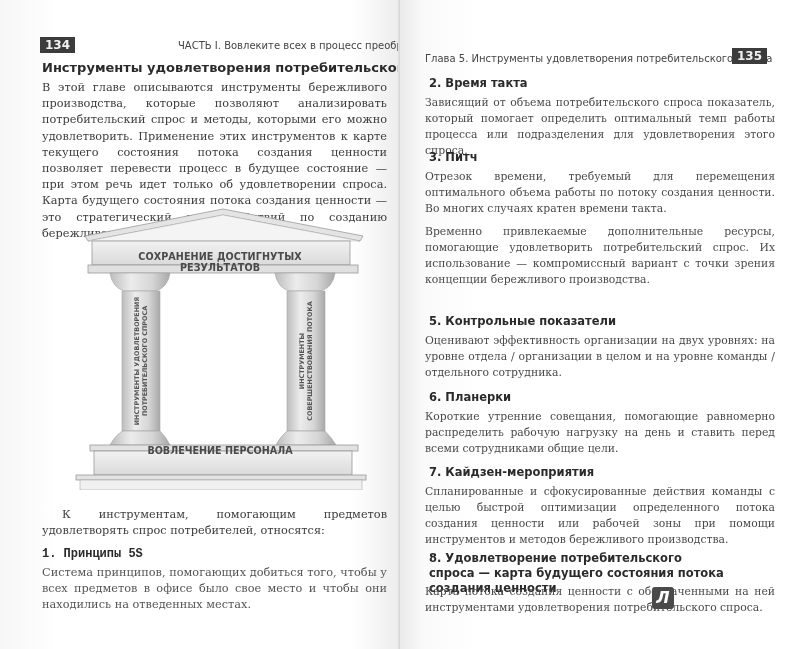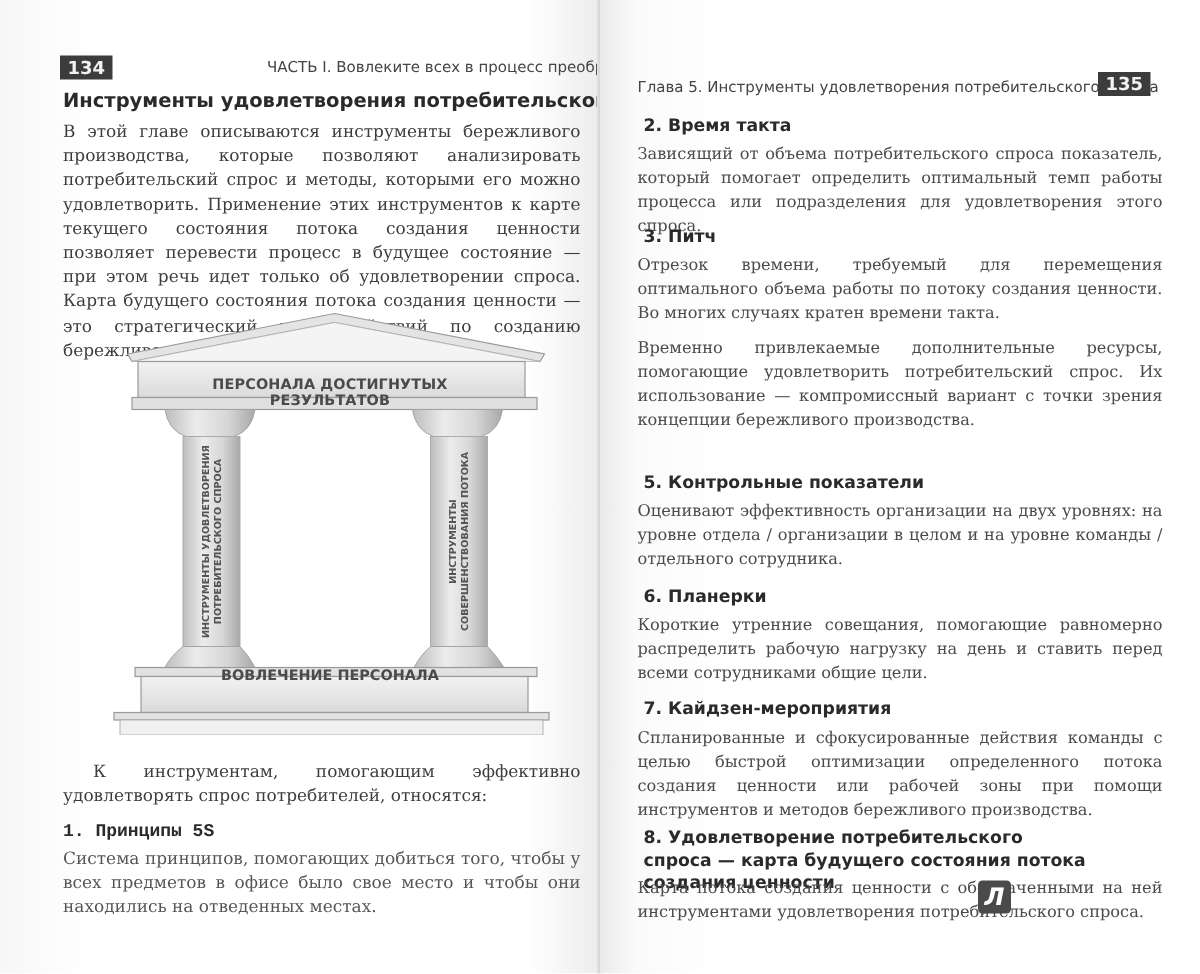--- a/index.html
+++ b/index.html
@@ -87,33 +87,33 @@
 
         <path d="M215,68 L275,68 Q273,82 261,86 L229,86 Q217,82 215,68 Z" fill="url(#colg)" stroke="#a0a0a0" stroke-width="0.6"></path>
         <rect x="227" y="86" width="38" height="140" fill="url(#colg)" stroke="#a8a8a8" stroke-width="0.6"></rect>
         <path d="M227,226 L265,226 Q271,232 276,240 L216,240 Q220,232 227,226 Z" fill="url(#colg)" stroke="#a0a0a0" stroke-width="0.6"></path>
 
         <rect x="30" y="240" width="268" height="6" fill="#e2e2e2" stroke="#999" stroke-width="0.8"></rect>
         <rect x="34" y="246" width="258" height="24" fill="url(#stoneg)" stroke="#9a9a9a" stroke-width="0.8"></rect>
         <rect x="16" y="270" width="290" height="5" fill="#e2e2e2" stroke="#999" stroke-width="0.8"></rect>
         <rect x="20" y="275" width="282" height="10" fill="#f0f0f0" stroke="#aaa" stroke-width="0.6"></rect>
       </svg>
-      <div class="roof-label">ПЕРСОНАЛА ДОСТИГНУТЫХ РЕЗУЛЬТАТОВ</div>
+      <div class="roof-label">СОХРАНЕНИЕ ДОСТИГНУТЫХ РЕЗУЛЬТАТОВ</div>
       <div class="col-label" style="left:11px; top:148px; width:140px;">
         <div>ИНСТРУМЕНТЫ УДОВЛЕТВОРЕНИЯ</div>
         <div>ПОТРЕБИТЕЛЬСКОГО СПРОСА</div>
       </div>
       <div class="col-label" style="left:176px; top:148px; width:140px;">
         <div>ИНСТРУМЕНТЫ</div>
         <div>СОВЕРШЕНСТВОВАНИЯ ПОТОКА</div>
       </div>
       <div class="base-label">ВОВЛЕЧЕНИЕ ПЕРСОНАЛА</div>
     </div>
 
-    <div class="para" style="left:42px; top:507px; width:345px; text-indent:20px;">К инструментам, помогающим эффективно удовлетворять спрос потребителей, относятся:</div>
+    <div class="para" style="left:42px; top:507px; width:345px; text-indent:20px;">К инструментам, помогающим предметов удовлетворять спрос потребителей, относятся:</div>
 
     <div class="h-main" style="left:42px; top:547px; font-size:12px;font-family:Liberation Mono, monospace;">1. Принципы 5S</div>
     <div class="para" style="left:42px; top:565px; width:345px; color:#555;">Система принципов, помогающих добиться того, чтобы у всех предметов в офисе было свое место и чтобы они находились на отведенных местах.</div>
   </div>
 
   <div class="gutter"></div>
 
   <div class="page-right">
     <div class="running" style="left:25px; top:53px;">Глава 5. Инструменты удовлетворения потребительского спроса</div>
     <div class="badge" style="left:332px; top:48px;">135</div>

